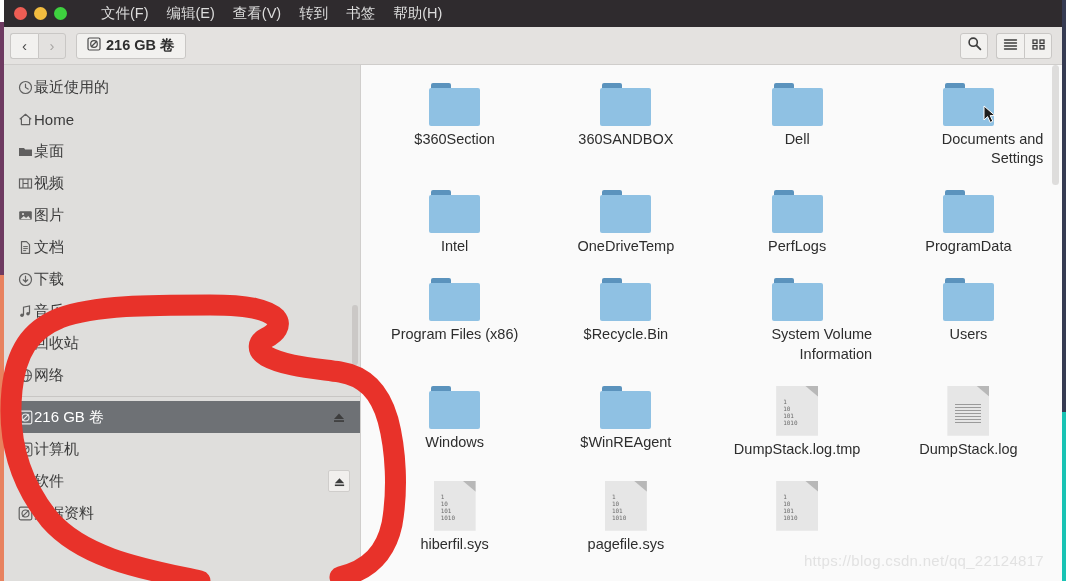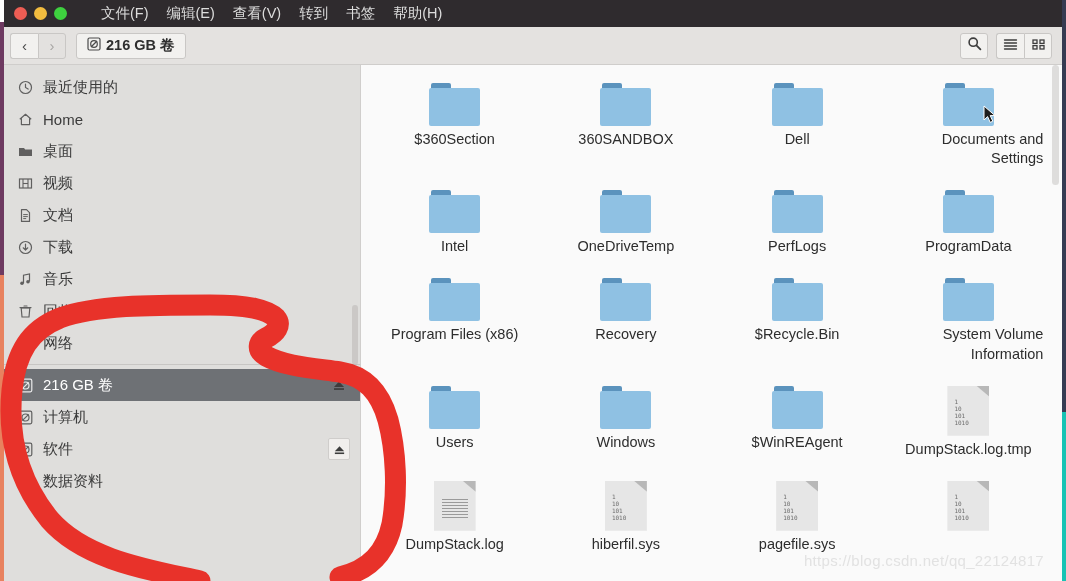--- a/index.html
+++ b/index.html
@@ -86,21 +86,21 @@
 
   
   .body { display: flex; height: calc(581px - 27px - 38px); }
 
   
   .sidebar {
     width: 356px; background: #dfdedc; padding-top: 6px;
     position: relative; overflow: hidden; flex: none;
   }
   .side-item {
-    display: flex; align-items: center; gap: 9px;
+    display: flex; align-items: center; 
     height: 32px; padding-left: 13px; color: #3b3b3b; font-size: 15px;
     white-space: nowrap;
   }
   .side-item.selected { background: #6e7175; color: #ffffff; }
   .side-icon {
     width: 17px; height: 17px; display: flex; align-items: center;
     justify-content: center; flex: none; opacity: .85;
   }
   .side-sep { height: 1px; background: #c8c6c4; margin: 5px 0 4px 0; }
   .eject {
@@ -309,20 +309,30 @@
             <svg width="15" height="15" viewBox="0 0 15 15">
                 <rect x="1.5" y="3" width="12" height="9" fill="none" stroke="#4a4a4a" stroke-width="1.2"></rect>
                 <line x1="5" y1="3" x2="5" y2="12" stroke="#4a4a4a" stroke-width="1.1"></line>
                 <line x1="10" y1="3" x2="10" y2="12" stroke="#4a4a4a" stroke-width="1.1"></line>
                 <line x1="5" y1="7.5" x2="10" y2="7.5" stroke="#4a4a4a" stroke-width="1.1"></line>
               </svg>
           </span>
           <span>视频</span>
         </div>
 
+        <div class="side-item">
+          <span class="side-icon">
+            <svg width="15" height="15" viewBox="0 0 15 15">
+                <rect x="1.2" y="3.2" width="12.6" height="8.6" rx="1" fill="#4a4a4a"></rect>
+                <circle cx="5" cy="6" r="1.1" fill="#dfdedc"></circle>
+                <path d="M2.4 11.2l3.4-3.3 2.3 2.2 2.2-2.1 2.5 3.2z" fill="#dfdedc"></path>
+              </svg>
+          </span>
+          <span>图片</span>
+        </div>
 
         <div class="side-item">
           <span class="side-icon">
             <svg width="15" height="15" viewBox="0 0 15 15">
                 <path d="M3.5 1.6h5l3 3v8.8h-8z" fill="none" stroke="#4a4a4a" stroke-width="1.2" stroke-linejoin="round"></path>
                 <path d="M5.2 6.6h4.6M5.2 8.6h4.6M5.2 10.6h3" stroke="#4a4a4a" stroke-width="1"></path>
               </svg>
           </span>
           <span>文档</span>
         </div>
@@ -490,27 +500,20 @@
                 <div class="body2"></div>
               </div>
               <div class="cell-label">ProgramData</div>
             </div>
             <div class="cell">
               <div class="folder">
                 <div class="tab"></div>
                 <div class="body2"></div>
               </div>
               <div class="cell-label">Program Files (x86)</div>
-            </div>
-            <div class="cell">
-              <div class="folder">
-                <div class="tab"></div>
-                <div class="body2"></div>
-              </div>
-              <div class="cell-label">Recovery</div>
             </div>
             <div class="cell">
               <div class="folder">
                 <div class="tab"></div>
                 <div class="body2"></div>
               </div>
               <div class="cell-label">$Recycle.Bin</div>
             </div>
             <div class="cell">
               <div class="folder">

